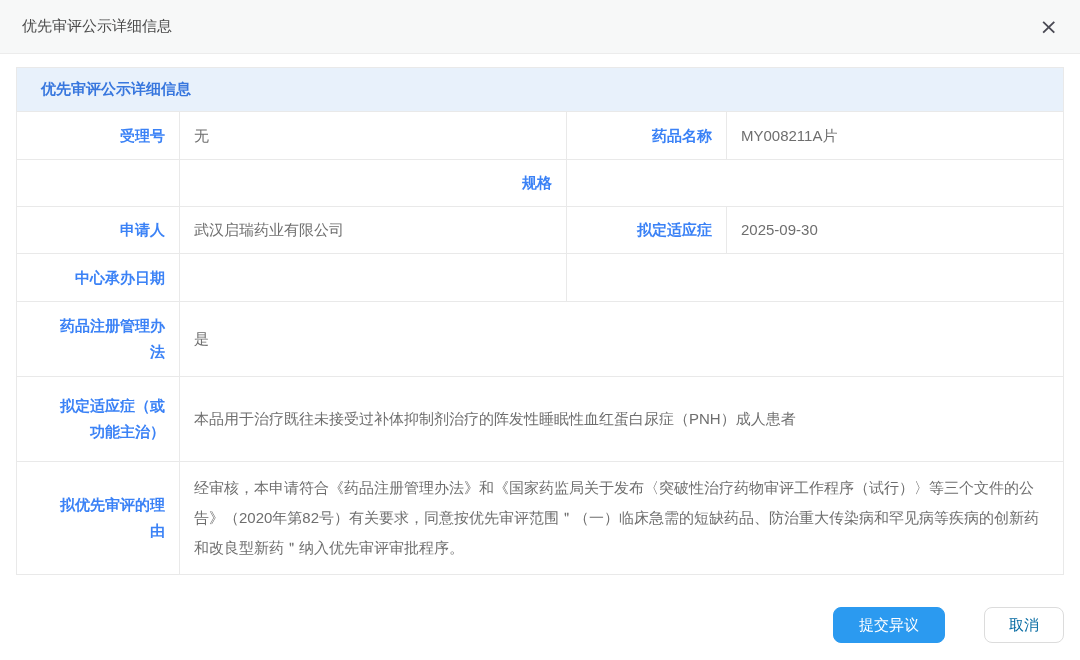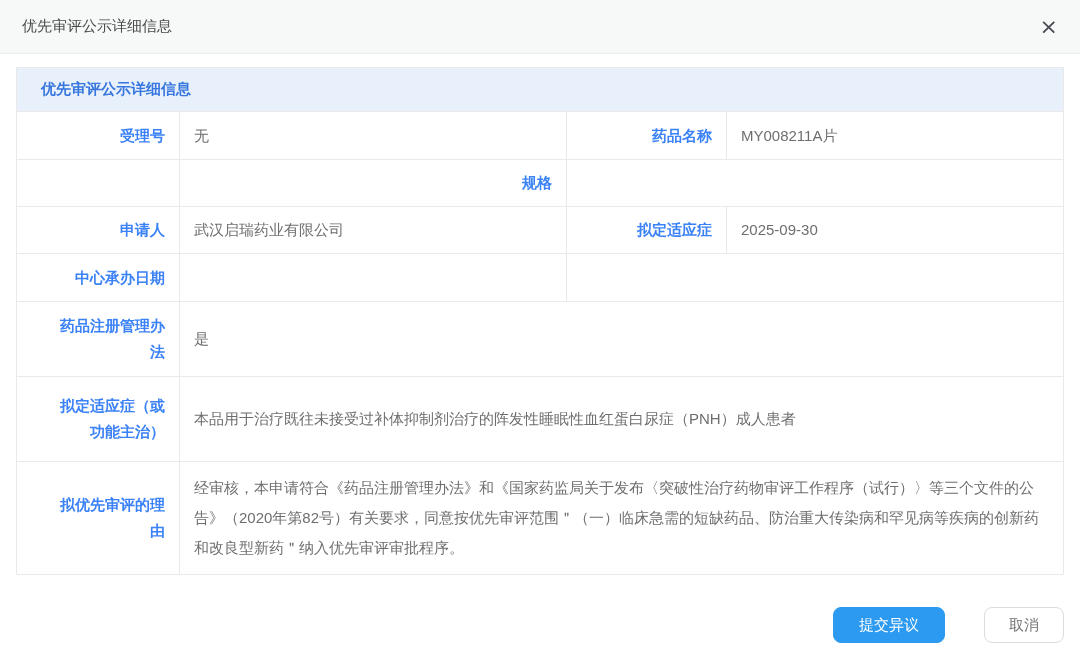--- a/index.html
+++ b/index.html
@@ -100,21 +100,21 @@
     margin-left: 24px;
   }
   .btn-primary {
     background: #2b9af0;
     color: #ffffff;
     border: 1px solid #2b9af0;
     padding: 0 25px;
   }
   .btn-default {
     background: #ffffff;
-    color: #737373;
+    color: #0369a1;
     border: 1px solid #dcdcdc;
     padding: 0 24px;
   }
 </style>
 </head>
 <body>
 
 <div class="dialog-header">
   <span class="dialog-title">优先审评公示详细信息</span>
   <span class="dialog-close">×</span>

